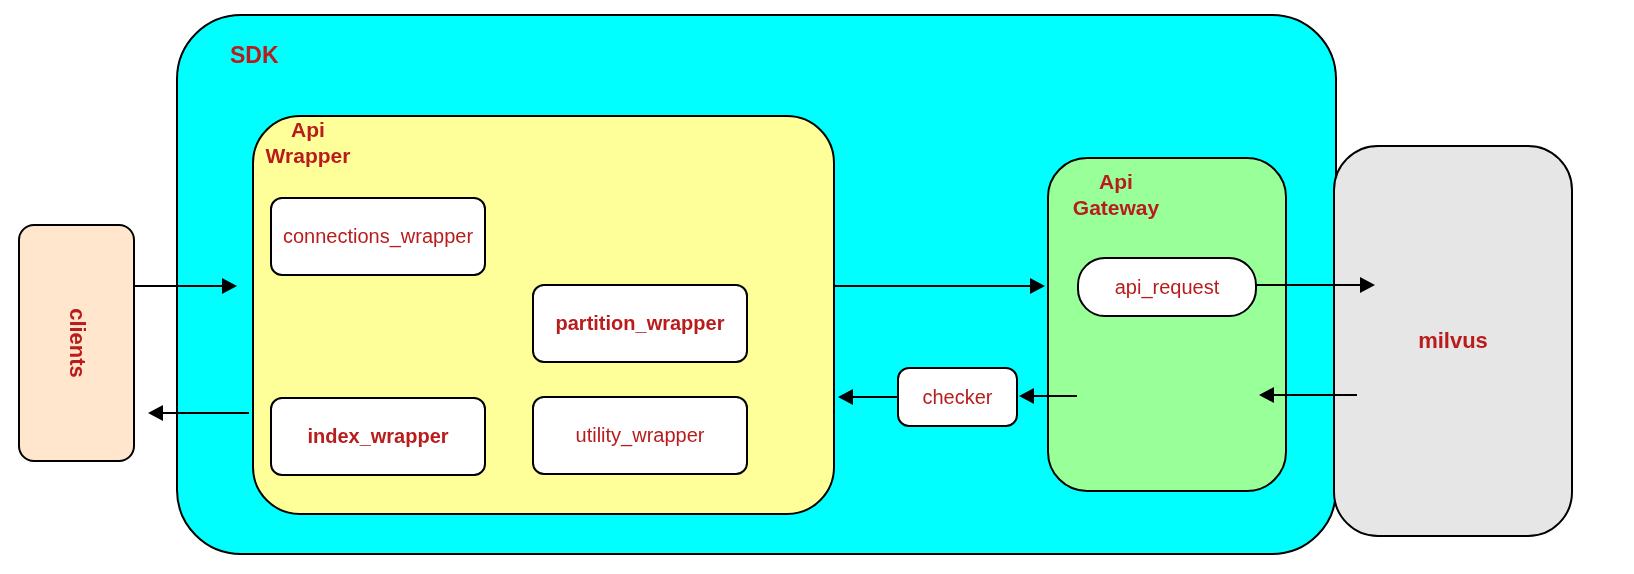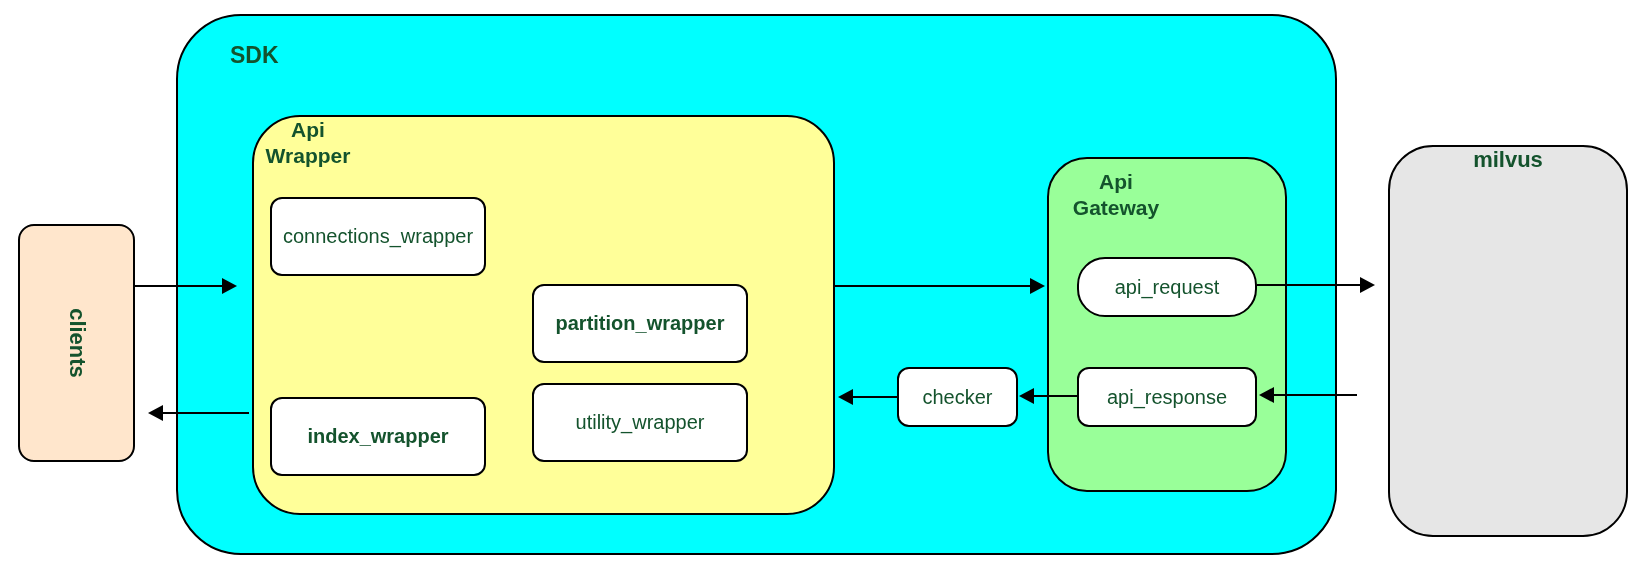--- a/index.html
+++ b/index.html
@@ -1,35 +1,35 @@
 <!DOCTYPE html>
 <html><head>
 <meta charset="utf-8">
 <style>
   html,body{margin:0;padding:0;background:#ffffff;}
   .canvas{
     position:relative;
     width:1634px;height:574px;
     background:#ffffff;
     font-family:"Liberation Sans", sans-serif;
-    color:#14532d;
+    color:#b91c1c;
     overflow:hidden;
   }
   .node{position:absolute;box-sizing:border-box;border:2px solid #000;}
   .sdk{left:176px;top:14px;width:1161px;height:541px;border-radius:65px;background:#00FFFF;z-index:1;}
   .sdk-label{position:absolute;left:230px;top:42px;font-size:23px;font-weight:bold;z-index:2;}
   .wrapper{left:252px;top:115px;width:583px;height:400px;border-radius:48px;background:#FFFF99;z-index:2;}
   .wrapper-label{position:absolute;left:258px;top:117px;width:100px;text-align:center;font-size:21px;font-weight:bold;line-height:26px;z-index:3;}
   .gateway{left:1047px;top:157px;width:240px;height:335px;border-radius:40px;background:#99FF99;z-index:2;}
   .gateway-label{position:absolute;left:1066px;top:169px;width:100px;text-align:center;font-size:21px;font-weight:bold;line-height:26px;z-index:3;}
   .clients{left:18px;top:224px;width:117px;height:238px;border-radius:16px;background:#FFE6CC;z-index:1;
     display:flex;align-items:center;justify-content:center;}
   .clients-text{transform:rotate(90deg);font-size:22px;font-weight:bold;white-space:nowrap;}
-  .milvus{left:1388px;top:145px;width:240px;height:392px;border-radius:45px;background:#E6E6E6;z-index:1;
-    display:flex;align-items:flex-start;justify-content:center;font-size:22px;font-weight:bold;}
+  .milvus{left:1333px;top:145px;width:240px;height:392px;border-radius:45px;background:#E6E6E6;z-index:1;
+    display:flex;align-items:center;justify-content:center;font-size:22px;font-weight:bold;}
   .wbox{position:absolute;box-sizing:border-box;border:2px solid #000;border-radius:12px;background:#fff;
     display:flex;align-items:center;justify-content:center;font-size:20px;z-index:4;}
   .wrap-box{width:216px;height:79px;}
   .gw-box{width:180px;height:60px;}
   .checker{left:897px;top:367px;width:121px;height:60px;z-index:4;}
   
   .arrow{position:absolute;height:2px;background:#000;z-index:10;}
   .head{position:absolute;width:0;height:0;border-top:8px solid transparent;border-bottom:8px solid transparent;}
   .head-right{right:-15px;top:-7px;border-left:15px solid #000;}
   .head-left{left:-15px;top:-7px;border-right:15px solid #000;}
@@ -64,29 +64,26 @@
 
   <div class="wbox wrap-box" style="left:270px;top:197px;">
     <span>connections_wrapper</span>
   </div>
   <div class="wbox wrap-box" style="left:532px;top:284px;font-weight:bold;">
     <span>partition_wrapper</span>
   </div>
   <div class="wbox wrap-box" style="left:270px;top:397px;font-weight:bold;">
     <span>index_wrapper</span>
   </div>
-  <div class="wbox wrap-box" style="left:532px;top:383px;">
+  <div class="wbox wrap-box" style="left:532px;top:396px;">
     <span>utility_wrapper</span>
   </div>
 
   <div class="wbox gw-box" style="left:1077px;top:257px;border-radius:28px;">
     <span>api_request</span>
-  </div>
-  <div class="wbox gw-box" style="left:1077px;top:367px;">
-    <span>api_response</span>
   </div>
 
   <div class="wbox checker">
     <span>checker</span>
   </div>
 
   <div class="arrow" style="left:135px;top:285px;width:87px;">
     <div class="head head-right"></div>
   </div>
   <div class="arrow" style="left:163px;top:412px;width:86px;">

